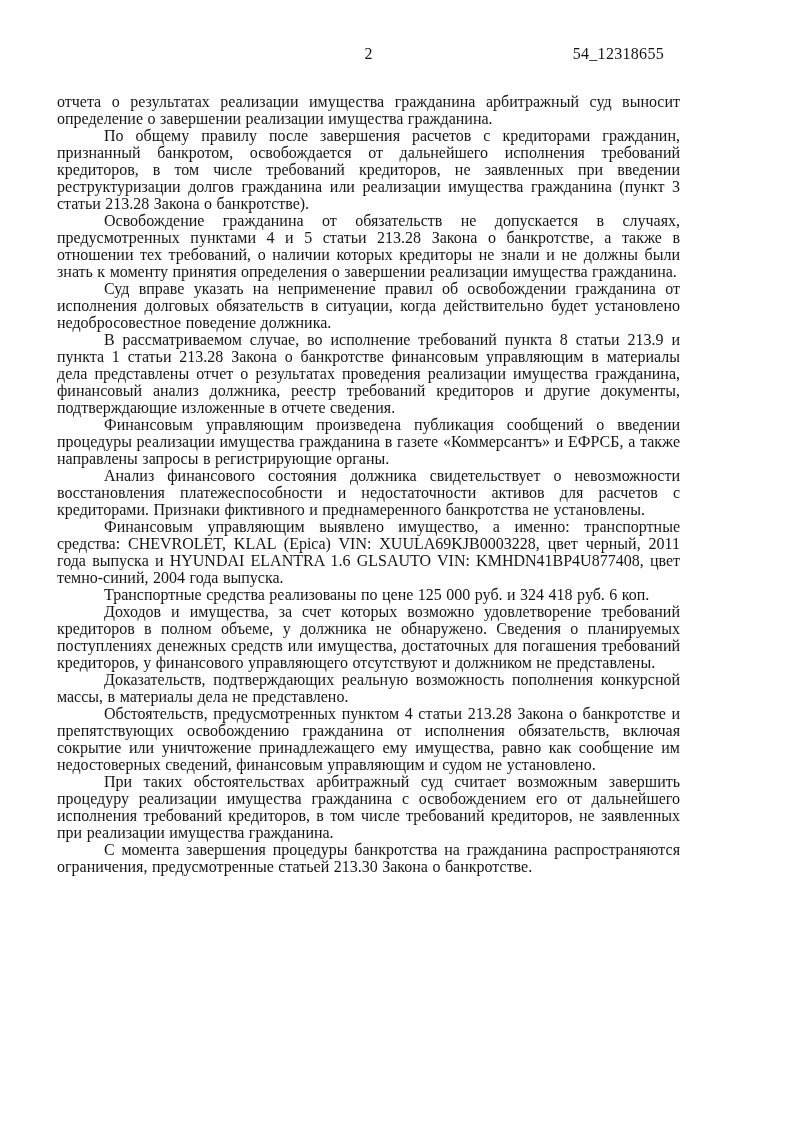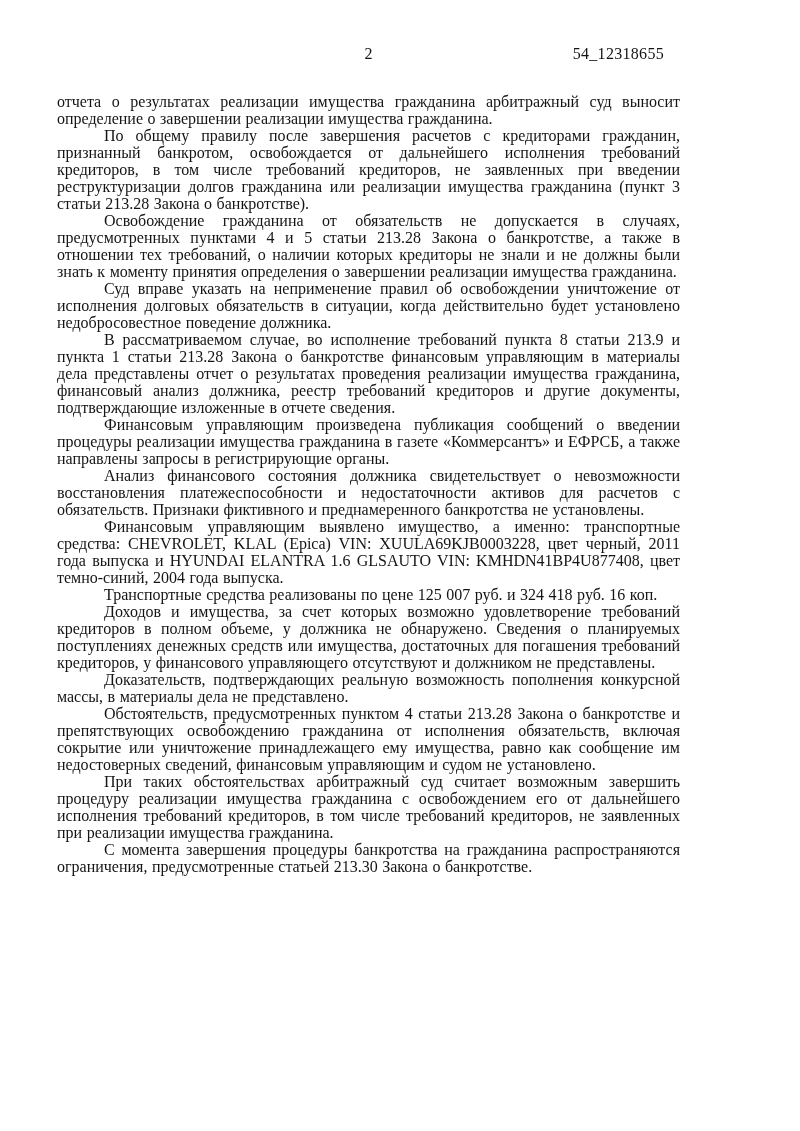--- a/index.html
+++ b/index.html
@@ -60,26 +60,26 @@
 <div class="page">
   <div class="text-block">
     <div class="page-header">
       <span class="page-num">2</span>
       <span class="doc-num">54_12318655</span>
     </div>
     <div class="doc-body">
         <p class="para no-indent">отчета о результатах реализации имущества гражданина арбитражный суд выносит определение о завершении реализации имущества гражданина.</p>
         <p class="para">По общему правилу после завершения расчетов с кредиторами гражданин, признанный банкротом, освобождается от дальнейшего исполнения требований кредиторов, в том числе требований кредиторов, не заявленных при введении реструктуризации долгов гражданина или реализации имущества гражданина (пункт 3 статьи 213.28 Закона о банкротстве).</p>
         <p class="para">Освобождение гражданина от обязательств не допускается в случаях, предусмотренных пунктами 4 и 5 статьи 213.28 Закона о банкротстве, а также в отношении тех требований, о наличии которых кредиторы не знали и не должны были знать к моменту принятия определения о завершении реализации имущества гражданина.</p>
-        <p class="para">Суд вправе указать на неприменение правил об освобождении уничтожение от исполнения долговых обязательств в ситуации, когда действительно будет установлено недобросовестное поведение должника.</p>
+        <p class="para">Суд вправе указать на неприменение правил об освобождении гражданина от исполнения долговых обязательств в ситуации, когда действительно будет установлено недобросовестное поведение должника.</p>
         <p class="para">В рассматриваемом случае, во исполнение требований пункта 8 статьи 213.9 и пункта 1 статьи 213.28 Закона о банкротстве финансовым управляющим в материалы дела представлены отчет о результатах проведения реализации имущества гражданина, финансовый анализ должника, реестр требований кредиторов и другие документы, подтверждающие изложенные в отчете сведения.</p>
         <p class="para">Финансовым управляющим произведена публикация сообщений о введении процедуры реализации имущества гражданина в газете «Коммерсантъ» и ЕФРСБ, а также направлены запросы в регистрирующие органы.</p>
-        <p class="para">Анализ финансового состояния должника свидетельствует о невозможности восстановления платежеспособности и недостаточности активов для расчетов с обязательств. Признаки фиктивного и преднамеренного банкротства не установлены.</p>
+        <p class="para">Анализ финансового состояния должника свидетельствует о невозможности восстановления платежеспособности и недостаточности активов для расчетов с кредиторами. Признаки фиктивного и преднамеренного банкротства не установлены.</p>
         <p class="para">Финансовым управляющим выявлено имущество, а именно: транспортные средства: CHEVROLET, KLAL (Epica) VIN: XUULA69KJB0003228, цвет черный, 2011 года выпуска и HYUNDAI ELANTRA 1.6 GLSAUTO VIN: KMHDN41BP4U877408, цвет темно-синий, 2004 года выпуска.</p>
-        <p class="para">Транспортные средства реализованы по цене 125 007 руб. и 324 418 руб. 16 коп.</p>
+        <p class="para">Транспортные средства реализованы по цене 125 000 руб. и 324 418 руб. 6 коп.</p>
         <p class="para">Доходов и имущества, за счет которых возможно удовлетворение требований кредиторов в полном объеме, у должника не обнаружено. Сведения о планируемых поступлениях денежных средств или имущества, достаточных для погашения требований кредиторов, у финансового управляющего отсутствуют и должником не представлены.</p>
         <p class="para">Доказательств, подтверждающих реальную возможность пополнения конкурсной массы, в материалы дела не представлено.</p>
         <p class="para">Обстоятельств, предусмотренных пунктом 4 статьи 213.28 Закона о банкротстве и препятствующих освобождению гражданина от исполнения обязательств, включая сокрытие или уничтожение принадлежащего ему имущества, равно как сообщение им недостоверных сведений, финансовым управляющим и судом не установлено.</p>
         <p class="para">При таких обстоятельствах арбитражный суд считает возможным завершить процедуру реализации имущества гражданина с освобождением его от дальнейшего исполнения требований кредиторов, в том числе требований кредиторов, не заявленных при реализации имущества гражданина.</p>
         <p class="para">С момента завершения процедуры банкротства на гражданина распространяются ограничения, предусмотренные статьей 213.30 Закона о банкротстве.</p>
       </div>
   </div>
 </div>
 
 </body></html>

